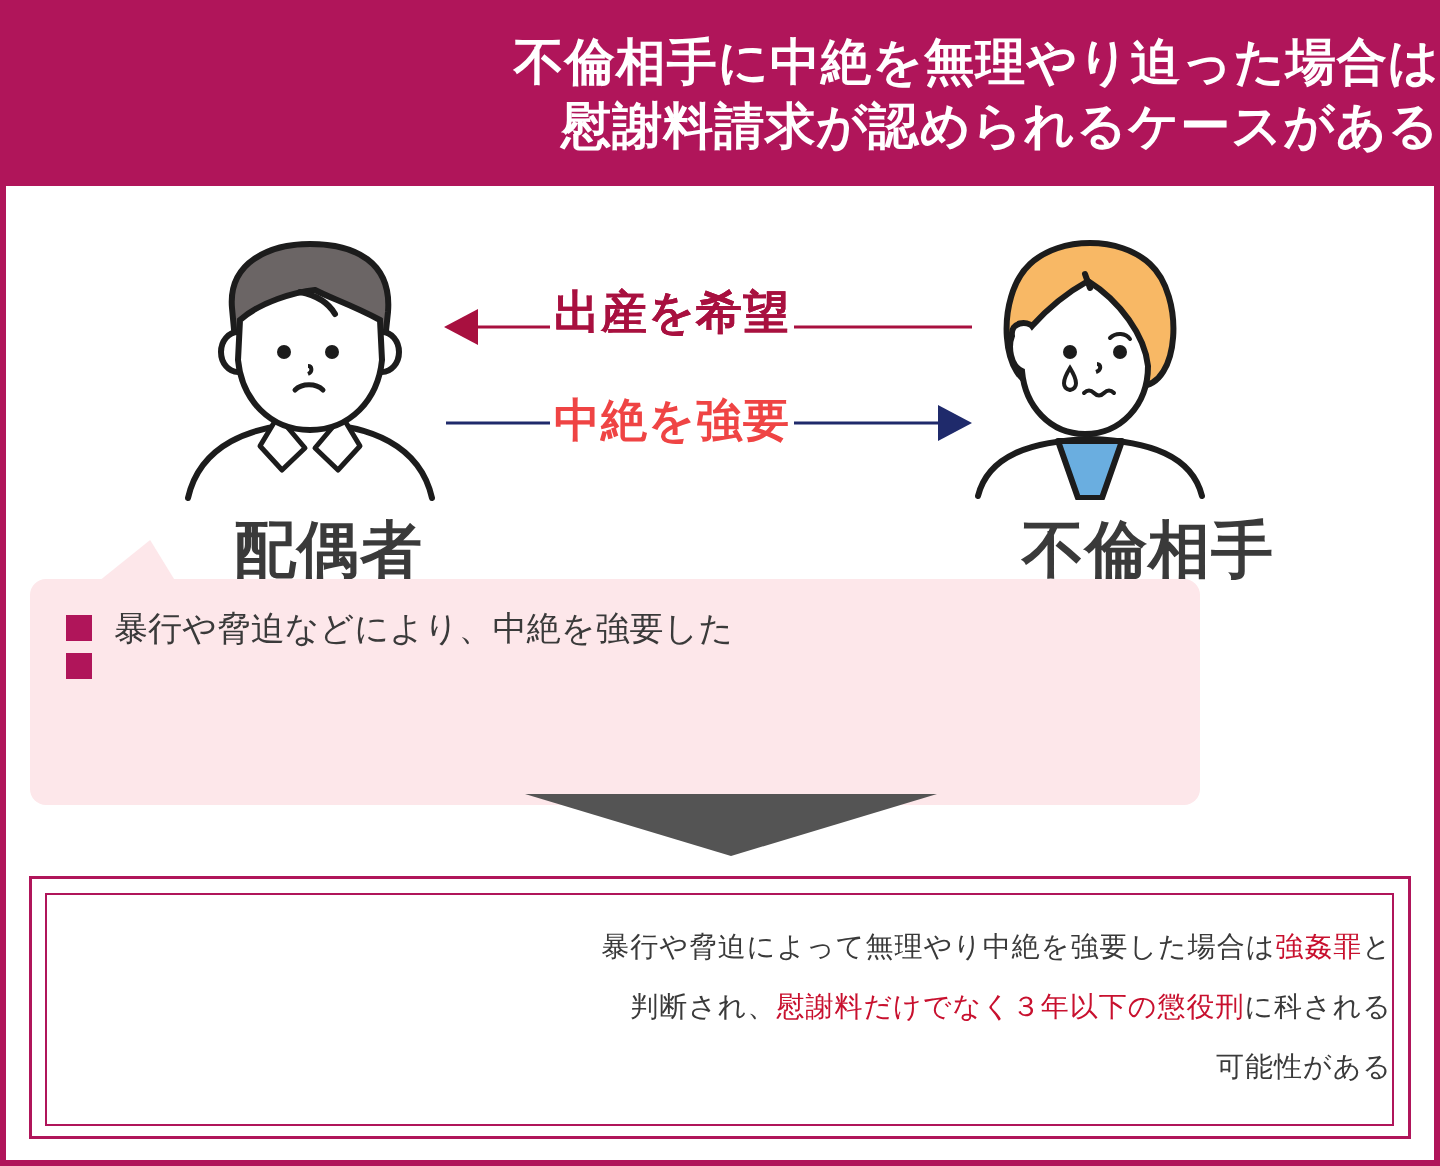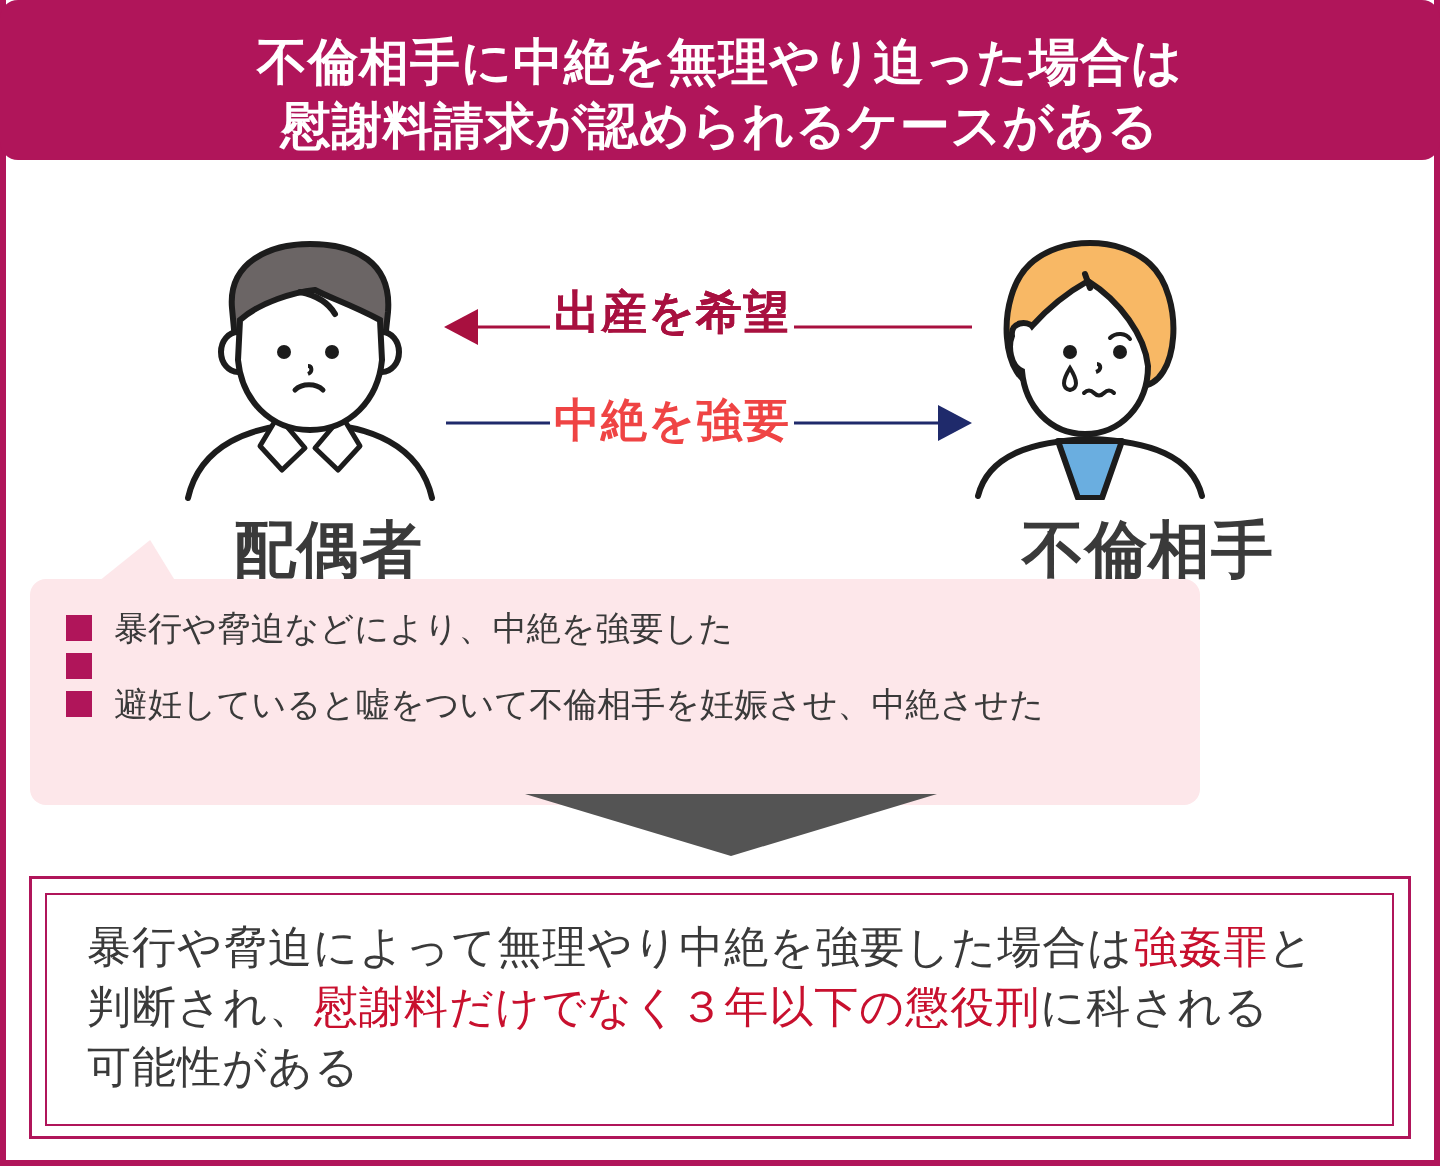--- a/index.html
+++ b/index.html
@@ -1,35 +1,35 @@
 <!DOCTYPE html>
 <html><head>
 <meta charset="utf-8">
 <style>
   html, body { margin: 0; padding: 0; }
   body { width: 1440px; height: 1166px; background: #ffffff; font-family: "DejaVu Sans", "Liberation Sans", sans-serif; position: relative; overflow: hidden; }
   .frame { position: absolute; left: 0; top: 0; width: 1440px; height: 1166px; box-sizing: border-box; border: 6px solid #b0155a; border-top: none; background: #fff; }
-  .header { position: absolute; left: 0; top: 0; width: 1440px; height: 160px; background: #b0155a; color: #fff; text-align: center; box-sizing: border-box; padding-top: 30px; border-radius: 18px; }
+  .header { position: absolute; left: 0; top: 0; width: 1440px; height: 186px; background: #b0155a; color: #fff; text-align: right; box-sizing: border-box; padding-top: 30px; }
   .header .line { display: block; font-size: 50px; font-weight: bold; line-height: 64px; letter-spacing: 1px; }
   .figure { position: absolute; }
   .figure svg { display: block; }
   .person-label { position: absolute; font-size: 62px; color: #3a3a3a; font-weight: bold; letter-spacing: 1px; }
   .arrow { position: absolute; }
   .arrow-label { position: absolute; font-size: 46px; font-weight: bold; color: #fff; letter-spacing: 1px; background: #fff; padding: 0 4px; }
   .arrow-label.red { -webkit-text-stroke: 0; text-shadow: 0 0 0 #a8103f; color: #a8103f; }
   .arrow-label.navy { color: #ef4444; }
   .bubble { position: absolute; left: 30px; top: 579px; width: 1170px; height: 226px; background: #fde7ea; border-radius: 16px; }
   .bubble-tail { position: absolute; left: 110px; top: 540px; width: 0; height: 0; border-left: 28px solid transparent; border-right: 50px solid transparent; border-bottom: 42px solid #fde7ea; transform: skewX(-30deg); }
   .bubble ul { list-style: none; margin: 0; padding: 24px 0 0 36px; }
   .bubble li { font-size: 34px; line-height: 50px; color: #3a3a3a; display: flex; align-items: center; }
   .bullet { display: inline-block; width: 26px; height: 26px; background: #b0155a; margin-right: 22px; flex: none; }
   .down-arrow { position: absolute; left: 525px; top: 794px; width: 0; height: 0; border-left: 206px solid transparent; border-right: 206px solid transparent; border-top: 62px solid #545454; }
   .result-outer { position: absolute; left: 29px; top: 876px; width: 1382px; height: 263px; box-sizing: border-box; border: 3px solid #b0155a; }
   .result-inner { position: absolute; left: 45px; top: 893px; width: 1349px; height: 233px; box-sizing: border-box; border: 2px solid #b0155a; padding: 22px 0 0 40px; }
-  .result-inner p { margin: 0; font-size: 44px; line-height: 60px; color: #3a3a3a; letter-spacing: 1px; }
+  .result-inner p { margin: 0; font-size: 28px; line-height: 60px; color: #3a3a3a; letter-spacing: 1px; text-align: right; }
   .hl { color: #c8102e; }
 </style>
 </head>
 <body>
 
 <div class="frame"></div>
 
 <div class="header">
   <span class="line">不倫相手に中絶を無理やり迫った場合は</span>
   <span class="line">慰謝料請求が認められるケースがある</span>
@@ -89,24 +89,20 @@
 <div class="bubble-tail"></div>
 <div class="bubble">
   <ul>
     <li>
         <span class="bullet"></span>
         <span>暴行や脅迫などにより、中絶を強要した</span>
       </li>
     <li>
         <span class="bullet"></span>
       </li>
-    <li>
-        <span class="bullet"></span>
-        <span>避妊していると嘘をついて不倫相手を妊娠させ、中絶させた</span>
-      </li>
   </ul>
 </div>
 
 <div class="down-arrow"></div>
 
 <div class="result-outer"></div>
 <div class="result-inner">
   <p><span>暴行や脅迫によって無理やり中絶を強要した場合は</span><span class="hl">強姦罪</span><span>と</span></p>
   <p><span>判断され、</span><span class="hl">慰謝料だけでなく３年以下の懲役刑</span><span>に科される</span></p>
   <p><span>可能性がある</span></p>

